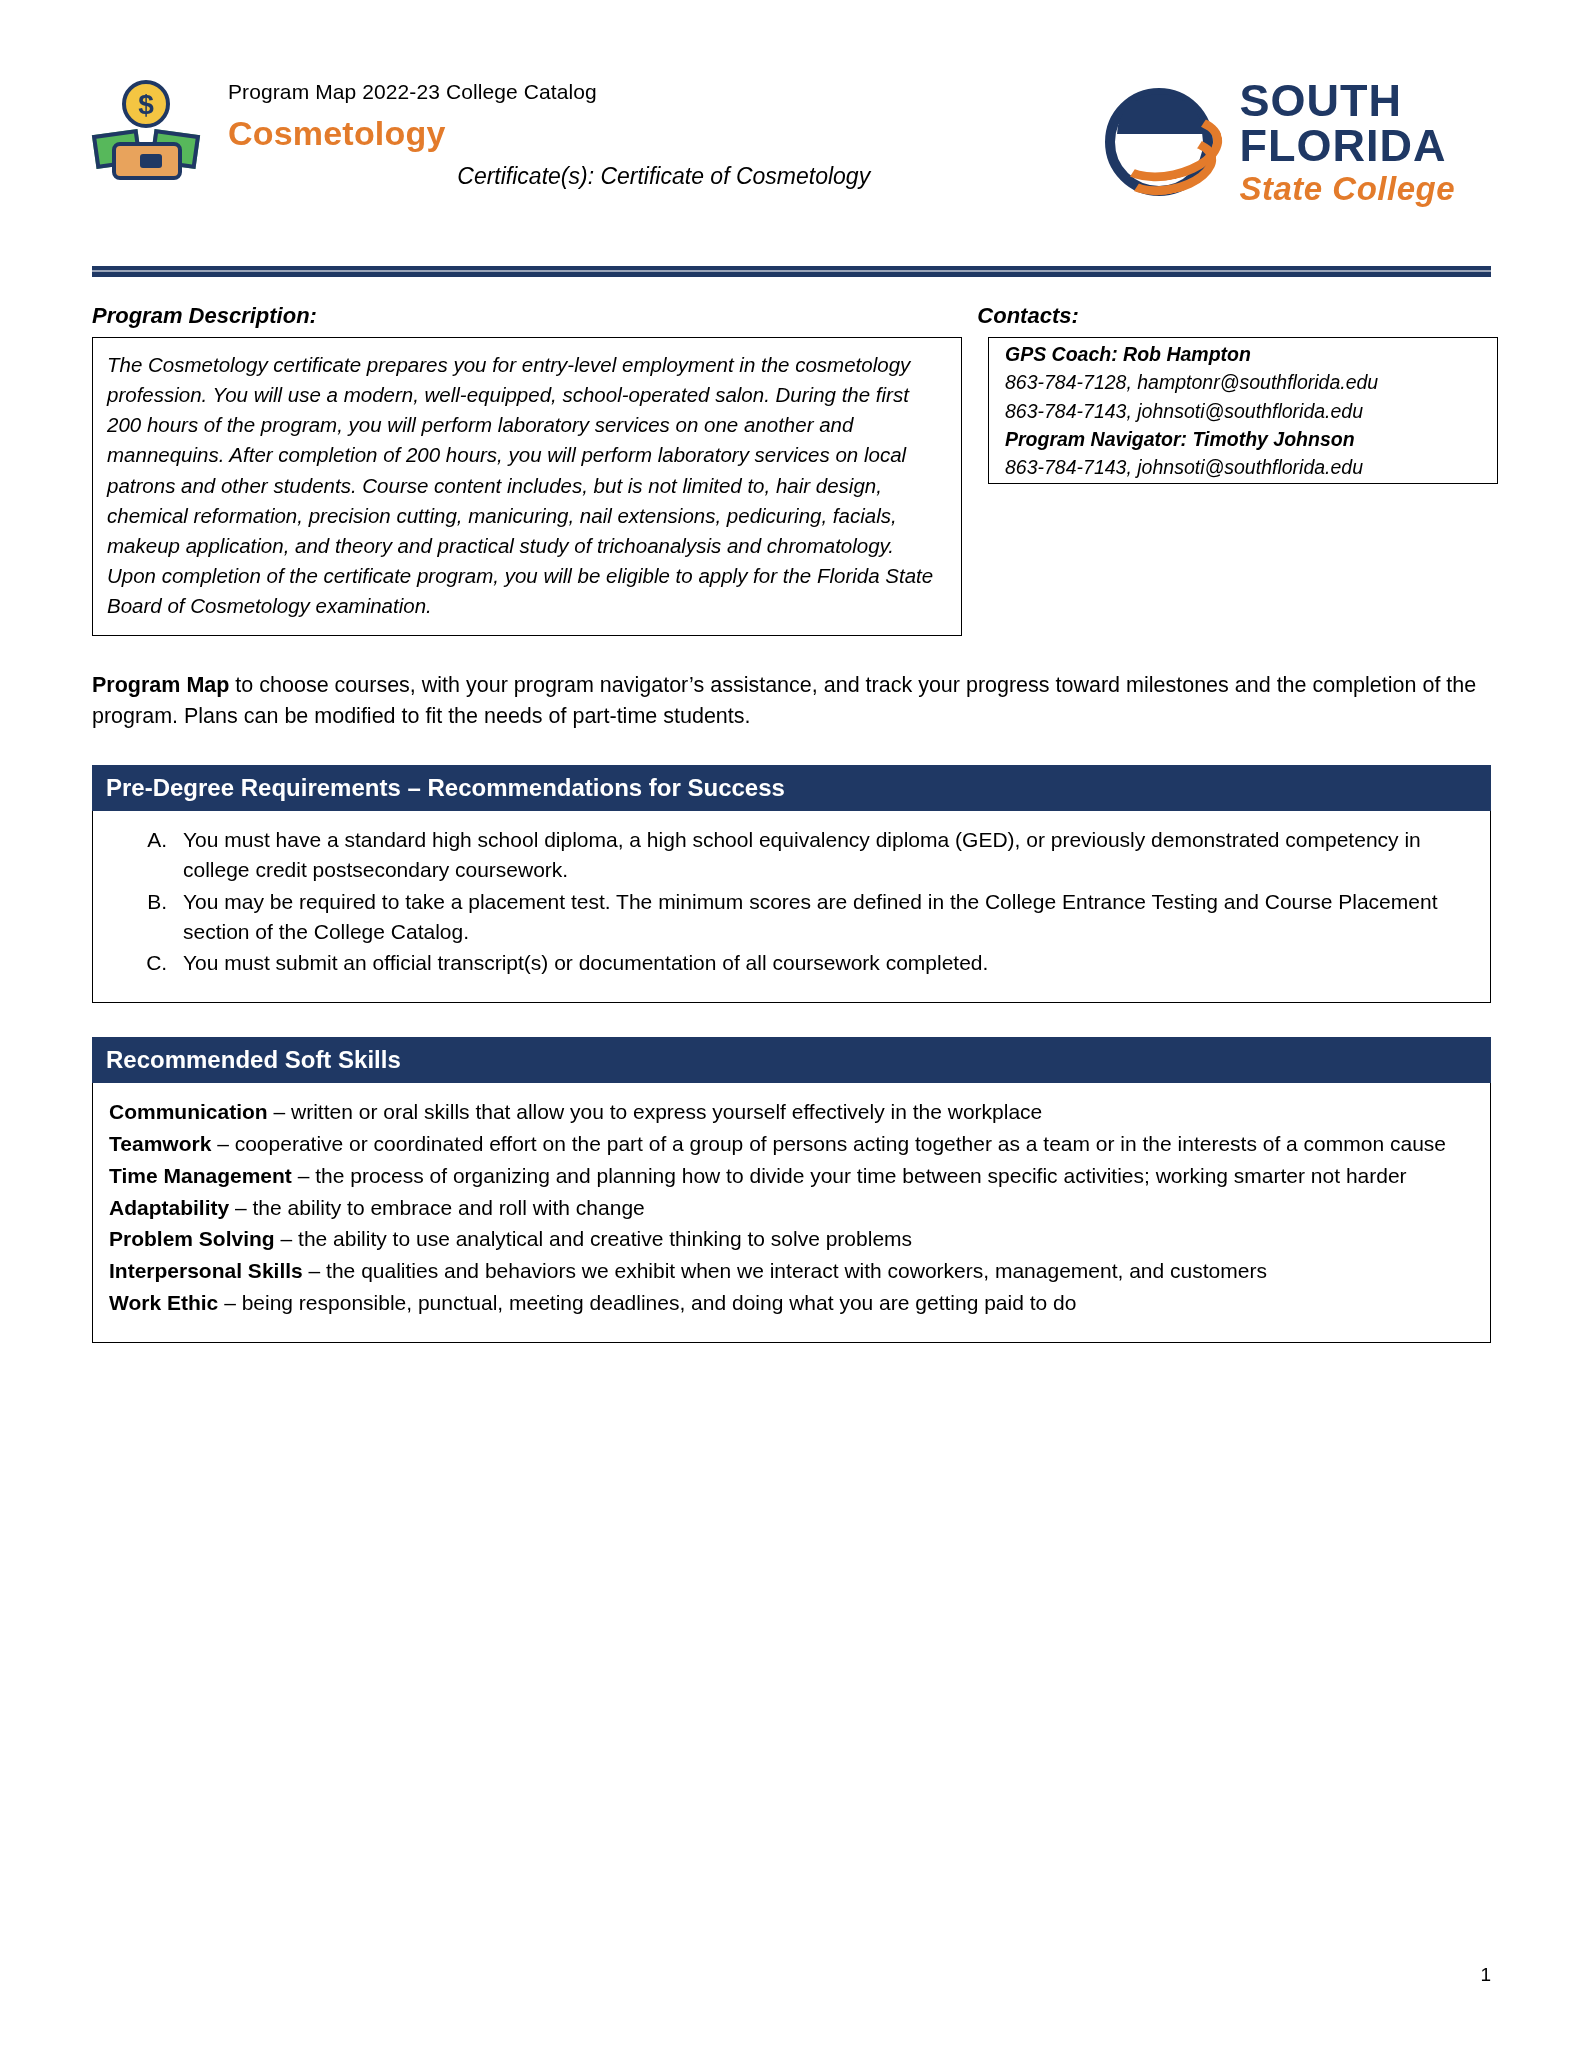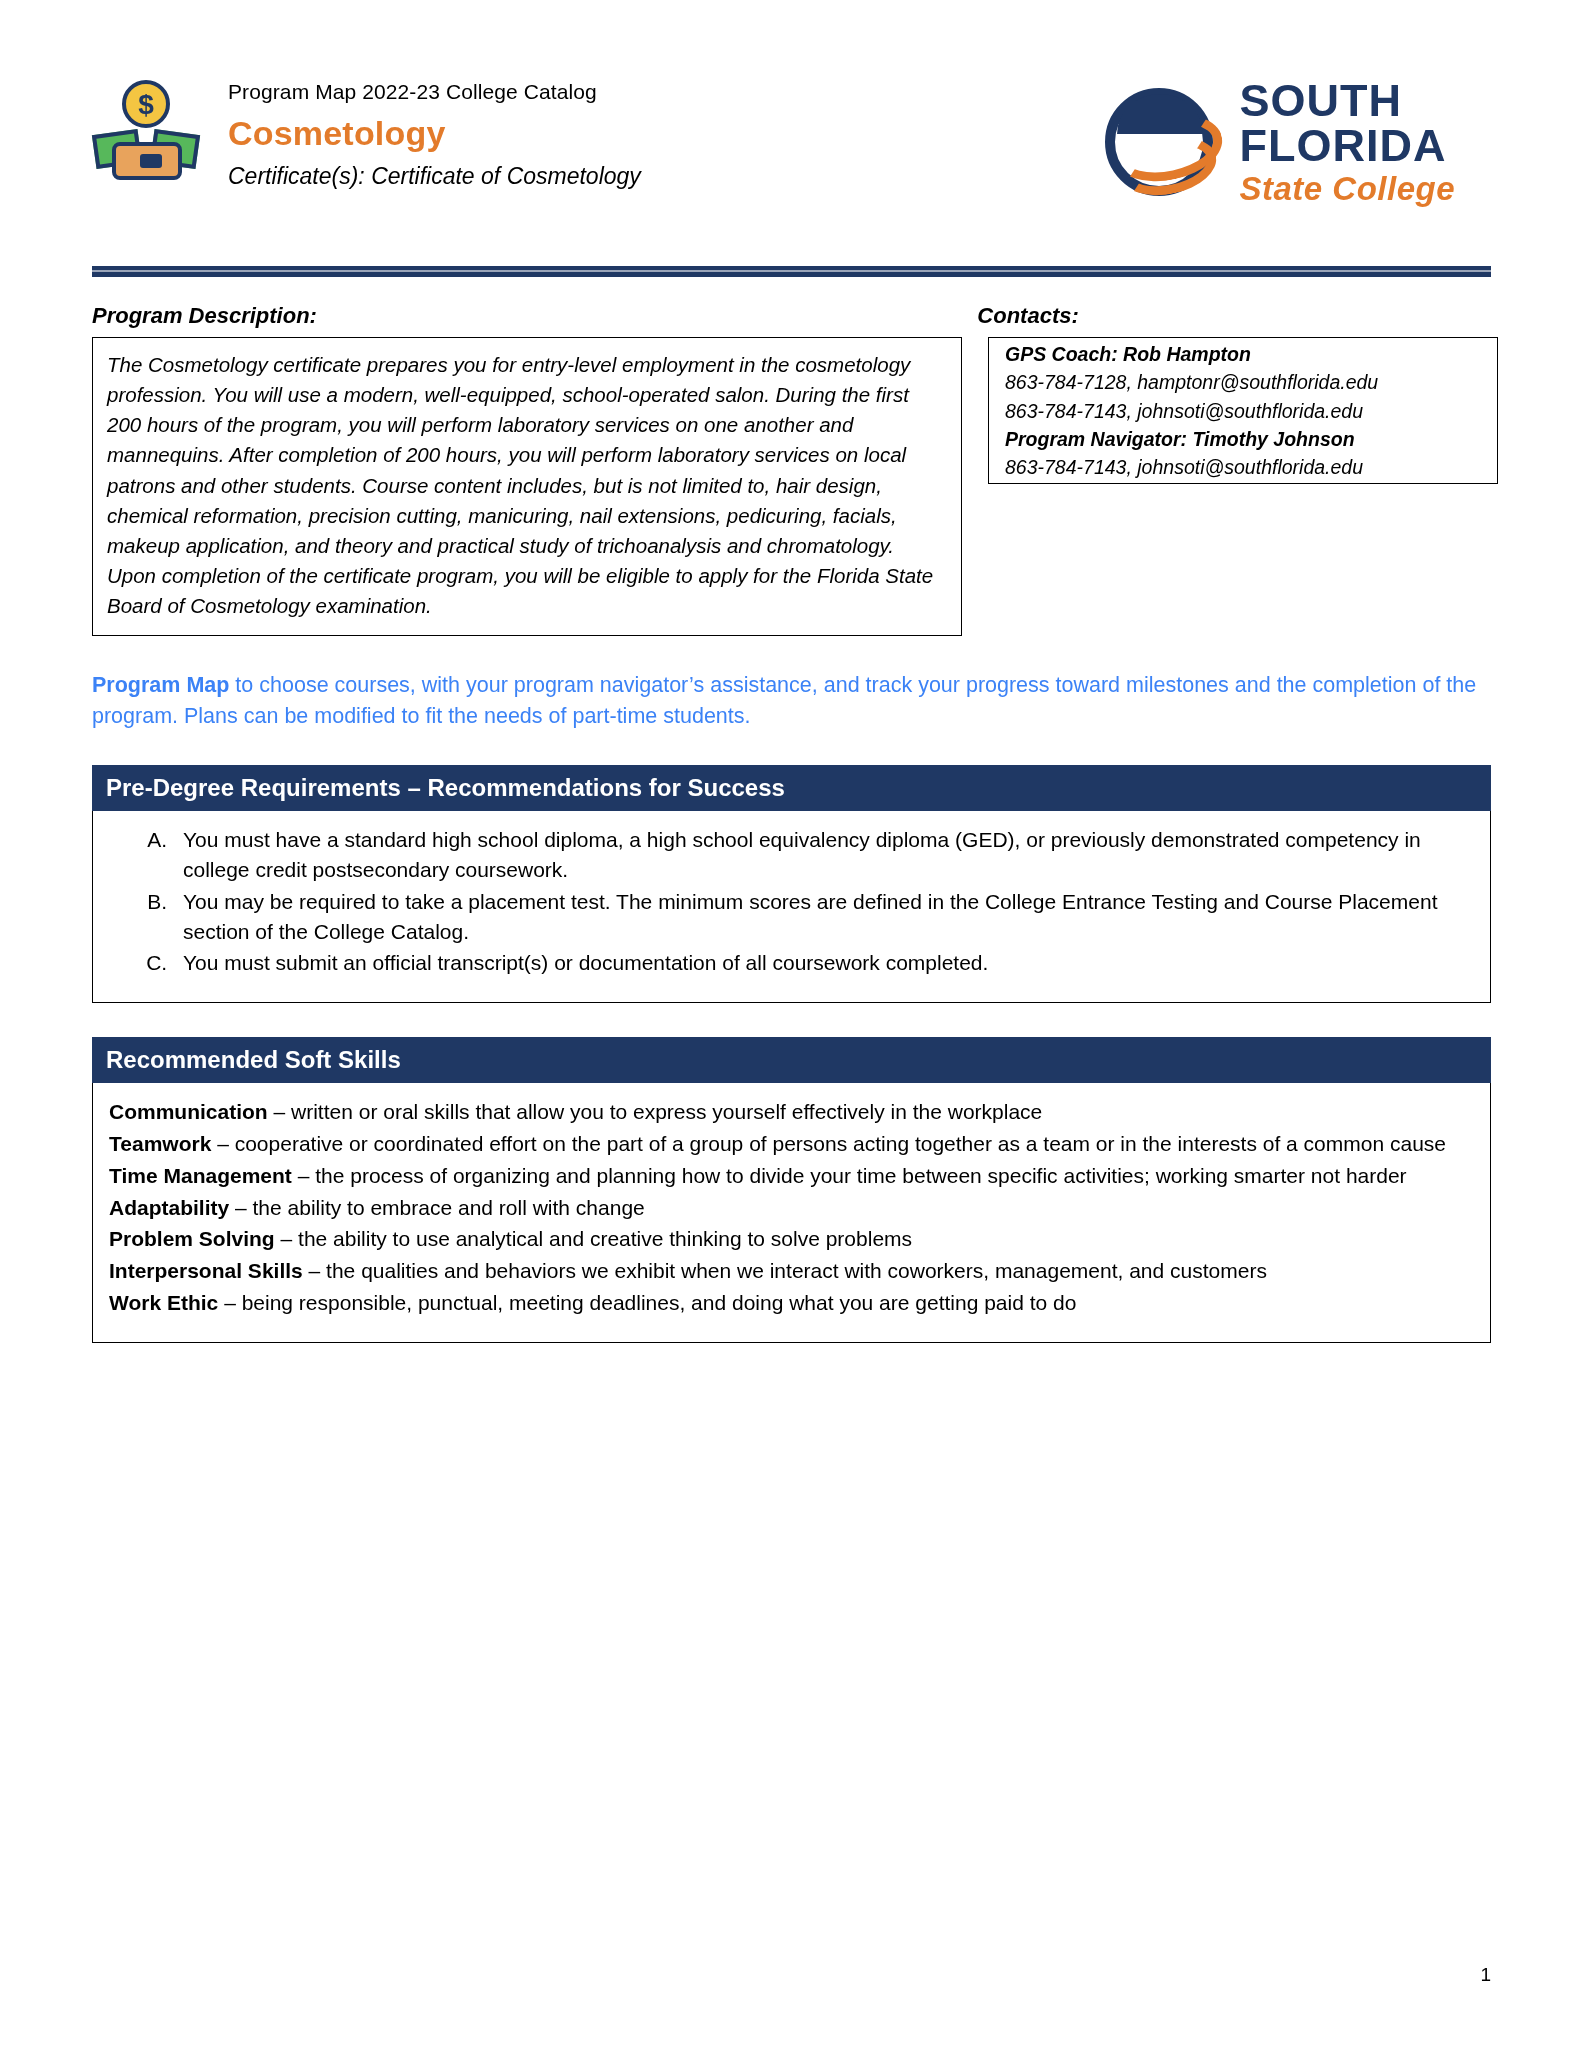--- a/index.html
+++ b/index.html
@@ -48,20 +48,21 @@
     font-size: 34px;
     font-weight: bold;
     color: #E37B2B;
     margin-top: 10px;
     letter-spacing: 0.2px;
   }
   .cert-line {
     font-size: 23px;
     font-style: italic;
     margin-top: 10px;
+    text-align: center;
   }
   .sfsc-logo {
     flex: 0 0 auto;
     display: flex;
     align-items: center;
     margin-top: 18px;
     margin-right: 36px;
   }
   .sfsc-mark {
     width: 130px;
@@ -132,21 +133,21 @@
   }
   .contacts-box {
     width: 510px;
     font-size: 19.5px;
     line-height: 1.45;
     padding: 2px 16px;
   }
   .contacts-box .ct-name { font-weight: bold; }
 
   .program-map-note {
-    color: #3b82f6;
+    color: #000000;
     font-size: 21.5px;
     line-height: 1.42;
     margin-top: 34px;
   }
   .program-map-note b { font-weight: bold; }
 
   
   .panel { margin-top: 34px; }
   .panel-header {
     background: #1F3864;

